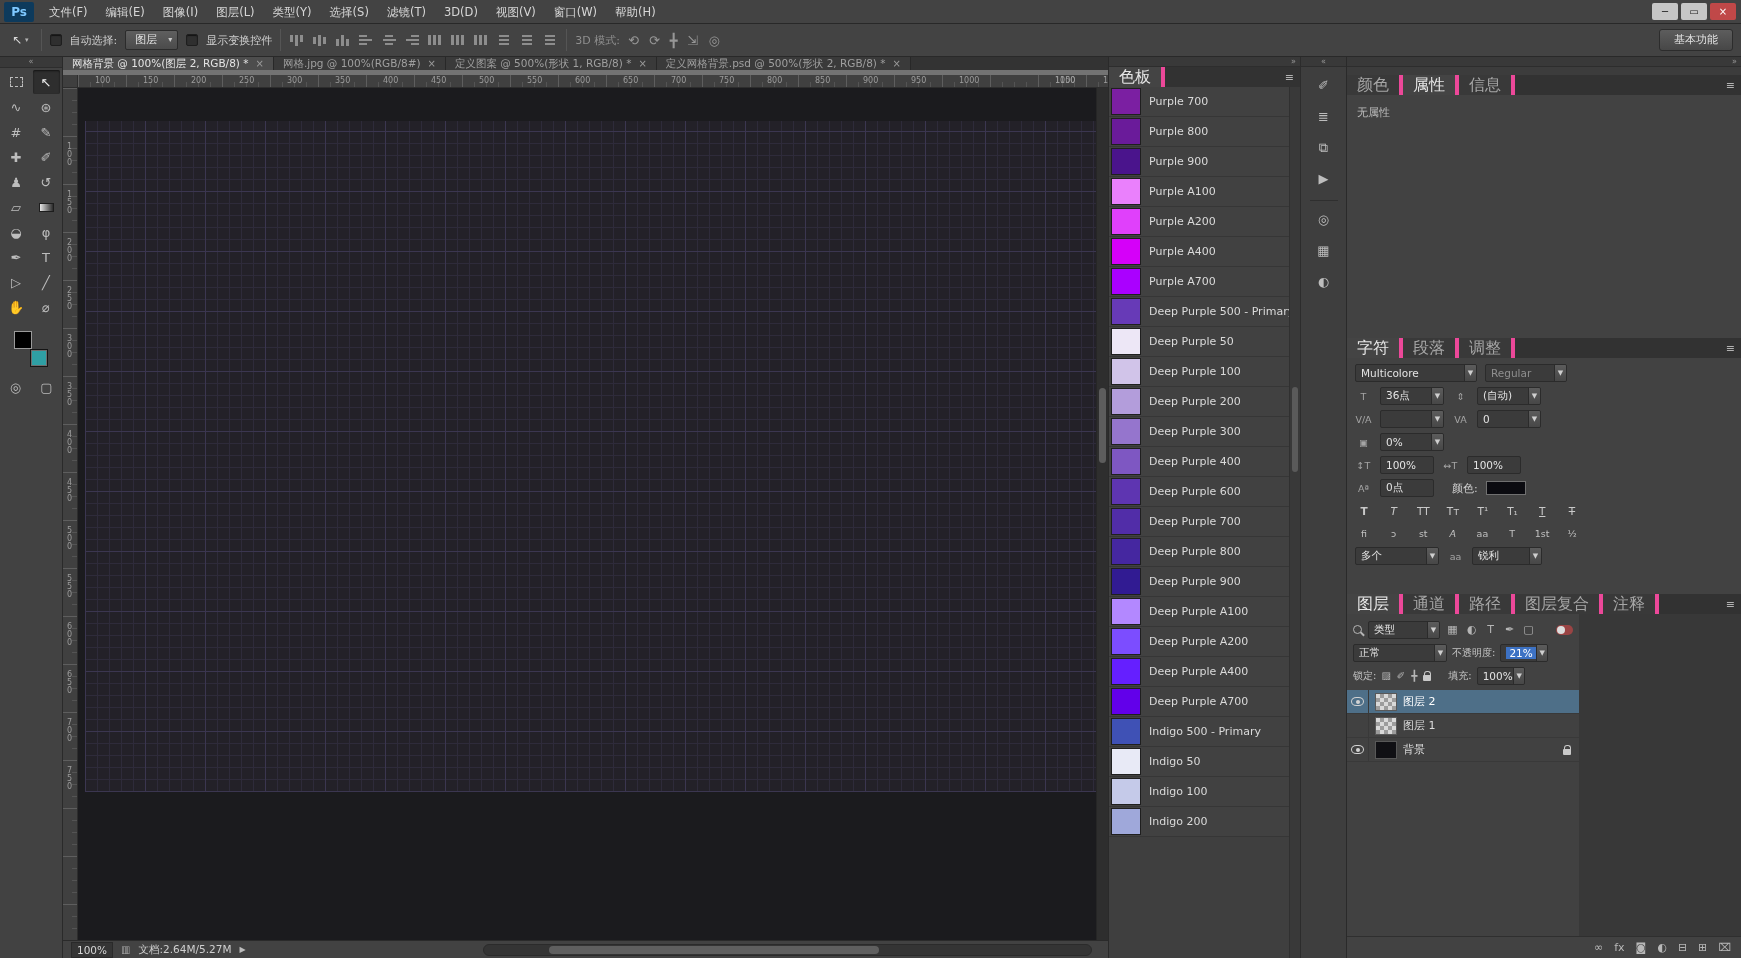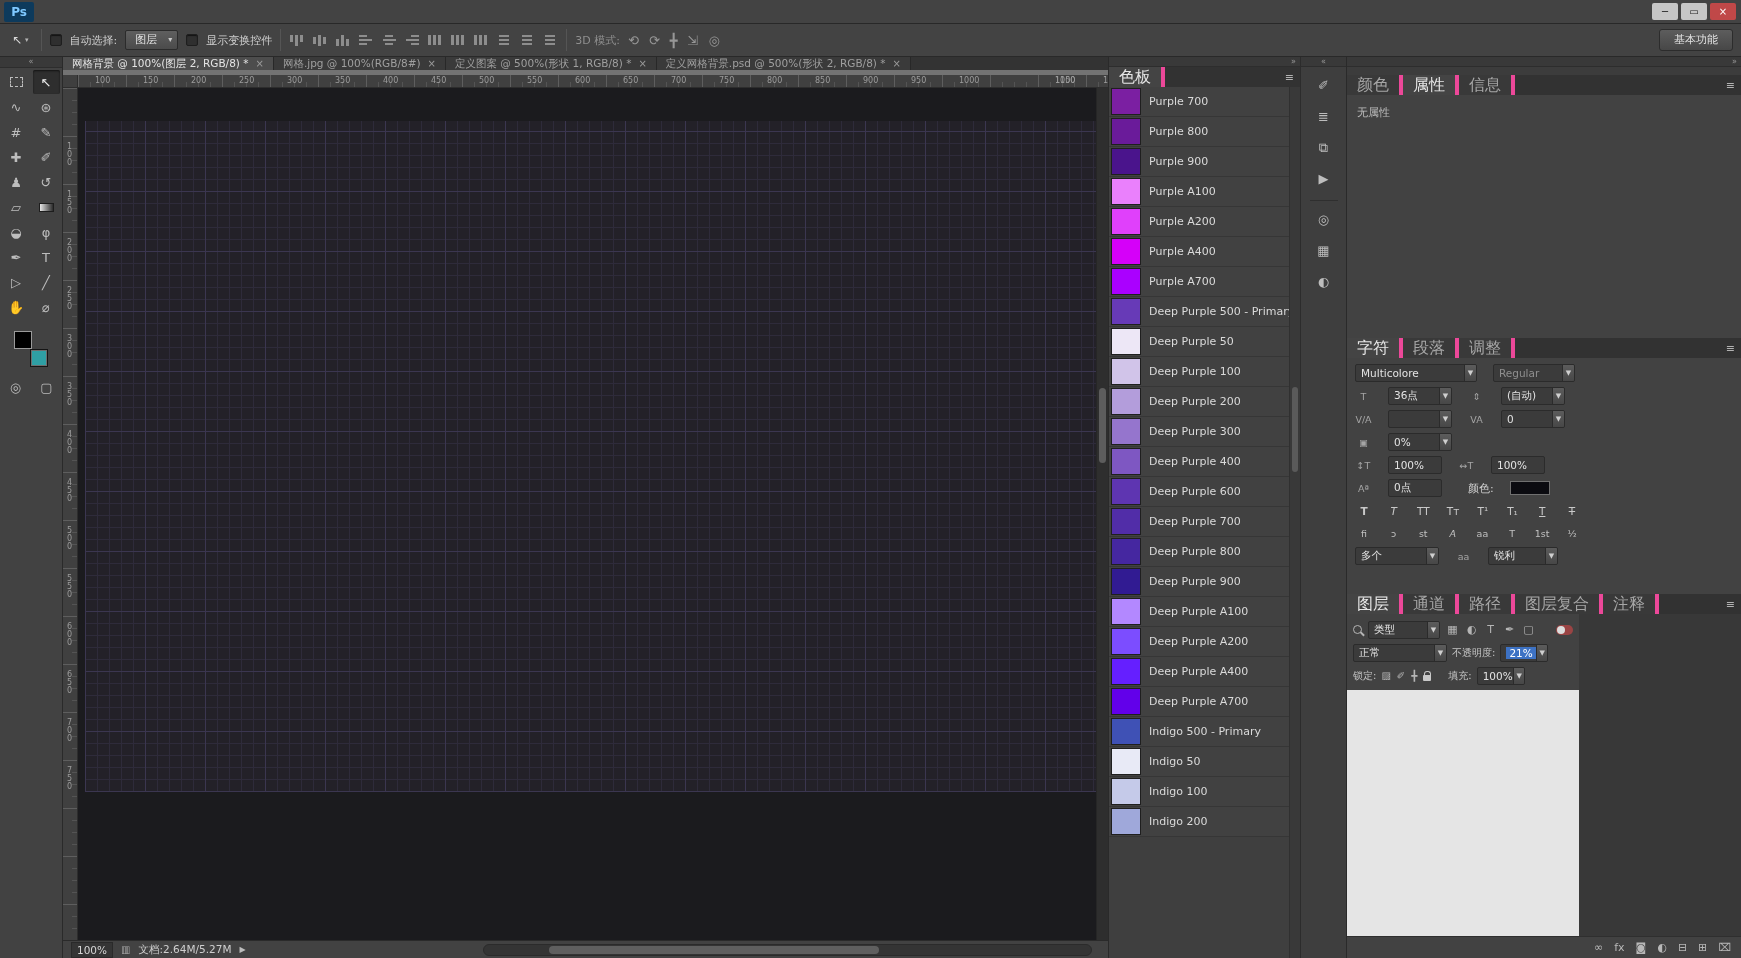--- a/index.html
+++ b/index.html
@@ -112,21 +112,21 @@
   #rd-strip{position:absolute;left:0;top:0;right:0;height:10px}
   .pgroup{position:absolute;left:0;right:0}
   #g-props{top:18px;height:271px}
   #g-char{top:281px;height:256px}
   #g-layers{top:537px;height:364px}
   .pcontent{position:absolute;left:0;right:0;top:20px;bottom:0;background:#424242}
   #no-props{padding:10px 10px;color:#bdbdbd}
 
   
   #char-content{padding:6px 8px}
-  .crow{display:flex;align-items:center;gap:16px;margin-bottom:5px;width:226px}
+  .crow{display:flex;align-items:center;gap:8px;margin-bottom:5px;width:226px}
   .cicon{color:#a5a5a5;font-size:9.5px;min-width:17px;text-align:center;flex:none}
   .cfield{display:flex;align-items:center;background:#3b3b3b;border:1px solid #2b2b2b;border-radius:2px;height:18px;padding-left:5px;color:#e3e3e3;overflow:hidden}
   .cfield .val{white-space:nowrap;font-size:10.5px}
   .cfield .arr{margin-left:auto;width:12px;align-self:stretch;background:linear-gradient(#5c5c5c,#474747);border-left:1px solid #2b2b2b;color:#cfcfcf;font-size:7px;display:flex;align-items:center;justify-content:center;flex:none}
   .w120{width:122px}.w84{width:82px}.w64{width:64px}.w54{width:54px}.w100{width:84px}.w70{width:70px}
   .dim{color:#8f8f8f}
   #char-color-swatch{width:40px;height:14px;background:#0b0b10;border:1px solid #707070}
   #char-styles,#char-ot{display:flex;align-items:center;gap:6px;margin:7px 0 3px;width:226px;justify-content:space-between;padding:0 2px}
   .tbtn{min-width:14px;height:15px;line-height:15px;text-align:center;color:#c9c9c9;font-size:10.5px}
   #char-ot .tbtn{font-size:9.5px;color:#c0c0c0}
@@ -167,20 +167,33 @@
   #wm1{font-size:30px;font-weight:bold;font-style:italic;text-shadow:2px 2px 0 rgba(110,50,200,.75)}
   #wm2{font-size:25px;font-weight:bold;letter-spacing:3px;text-shadow:2px 2px 0 rgba(110,50,200,.75)}
 </style>
 </head>
 <body>
 
 <div id="stage">
 
   <div id="menubar">
     <div id="ps-logo">Ps</div>
+    <div id="menu-items" style="display:flex">
+        <div class="mitem">文件(F)</div>
+        <div class="mitem">编辑(E)</div>
+        <div class="mitem">图像(I)</div>
+        <div class="mitem">图层(L)</div>
+        <div class="mitem">类型(Y)</div>
+        <div class="mitem">选择(S)</div>
+        <div class="mitem">滤镜(T)</div>
+        <div class="mitem">3D(D)</div>
+        <div class="mitem">视图(V)</div>
+        <div class="mitem">窗口(W)</div>
+        <div class="mitem">帮助(H)</div>
+      </div>
     <div id="win-controls">
         <span class="wc">─</span>
         <span class="wc">▭</span>
         <span class="wc close">×</span>
       </div>
   </div>
 
   <div id="optionsbar">
     <div id="tool-preset">
       <span>↖</span>
@@ -669,21 +682,21 @@
 
     <div class="pgroup" id="g-layers">
       <div class="ptabbar" id="layers-tabs">
           <span class="ptab active">图层</span>
           <span class="ptab">通道</span>
           <span class="ptab">路径</span>
           <span class="ptab">图层复合</span>
           <span class="ptab">注释</span>
           <span class="pmenu">≡</span>
         </div>
-      <div class="pcontent" style="background:#e5e5e5">
+      <div class="pcontent" style="background:#15803d">
         <div id="layers-dark"></div>
         <div id="layers-controls">
           <div class="lcr">
             <span class="mag"></span>
             <span class="cfield" style="width:72px">
                 <span class="val">类型</span>
                 <span class="arr">▼</span>
               </span>
             <span id="filter-icons" style="display:flex;gap:4px">
                 <span class="ficon">▦</span>
@@ -713,20 +726,42 @@
                 <span class="lockglyph">╋</span>
                 <span class="lockicon"></span>
               </span>
             <span class="llabel" style="margin-left:12px">填充:</span>
             <span class="cfield" style="width:48px">
                 <span class="val">100%</span>
                 <span class="arr">▼</span>
               </span>
           </div>
         </div>
+        <div id="layer-rows">
+            <div class="lrow sel">
+              <span class="eyewell">
+                <span class="eyeicon"></span>
+              </span>
+              <span class="lthumb checker"></span>
+              <span class="lname">图层 2</span>
+            </div>
+            <div class="lrow">
+              <span class="eyewell"></span>
+              <span class="lthumb checker"></span>
+              <span class="lname">图层 1</span>
+            </div>
+            <div class="lrow">
+              <span class="eyewell">
+                <span class="eyeicon"></span>
+              </span>
+              <span class="lthumb blackthumb"></span>
+              <span class="lname">背景</span>
+              <span class="lockicon"></span>
+            </div>
+          </div>
         <div id="layers-footer">
             <span>∞</span>
             <span>fx</span>
             <span>◙</span>
             <span>◐</span>
             <span>⊟</span>
             <span>⊞</span>
             <span>⌧</span>
           </div>
       </div>

